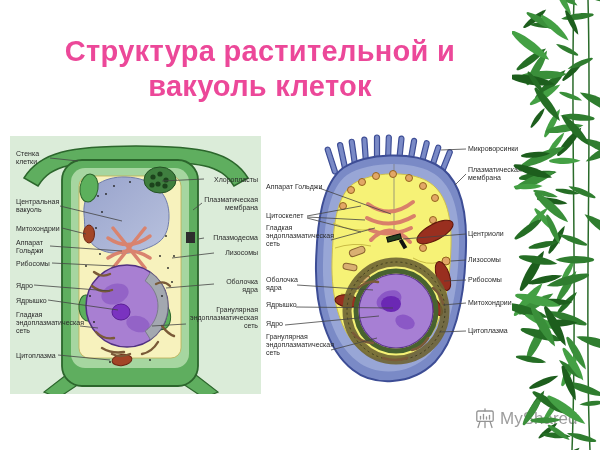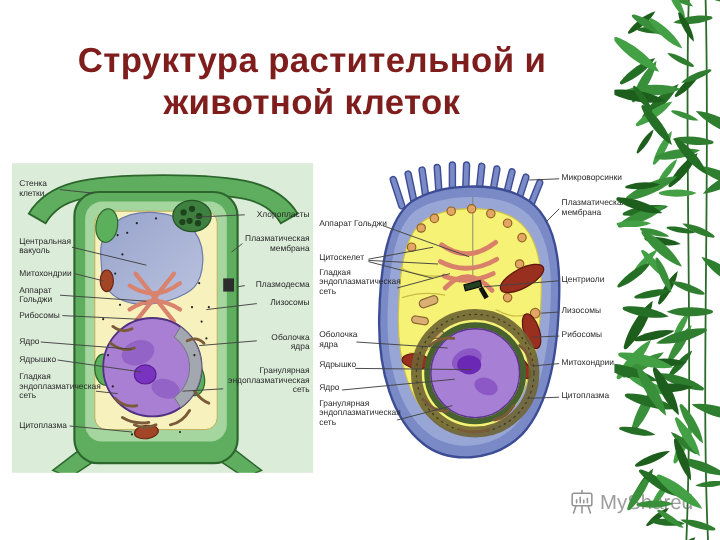--- a/index.html
+++ b/index.html
@@ -1,37 +1,37 @@
 <!DOCTYPE html>
 <html><head>
 <meta charset="utf-8">
 <style>
   html,body{margin:0;padding:0;background:#fff;}
   .slide{position:relative;width:600px;height:450px;background:#ffffff;overflow:hidden;
          font-family:"Liberation Sans",sans-serif;}
   .title{position:absolute;left:8px;top:34px;width:504px;text-align:center;
-         color:#7f1d1d;font-weight:bold;font-size:29px;line-height:1.22;letter-spacing:.3px;}
+         color:#ec4899;font-weight:bold;font-size:29px;line-height:1.22;letter-spacing:.3px;}
   .fig{position:absolute;}
   .fig-plant{left:10px;top:136px;width:251px;height:258px;background:#dbecd9;}
   .fig-animal{left:263px;top:128px;width:257px;height:281px;}
   .art{position:absolute;left:0;top:0;}
   .lbl{position:absolute;font-size:7px;line-height:1.12;color:#2a2a2a;}
   .lbl.r{text-align:right;}
   .strip{position:absolute;left:512px;top:0;width:88px;height:450px;z-index:5;}
   .wm{position:absolute;left:474px;top:408px;display:flex;align-items:center;gap:4px;
       color:#9d9d9d;font-size:17px;z-index:4;}
 </style>
 </head>
 <body>
 
 <div class="slide">
 
   <div class="title">
     <div>Структура растительной и</div>
-    <div>животной клеток</div>
+    <div>вакуоль клеток</div>
   </div>
 
   <div class="fig fig-plant">
     <svg class="art" width="251" height="258" viewBox="0 0 251 258">
       <defs>
         <linearGradient id="gradV" x1="0" y1="0" x2="1" y2="1">
           <stop offset="0" stop-color="#98a3cc"></stop>
             <stop offset="1" stop-color="#b9c2de"></stop>
         </linearGradient>
       </defs>

